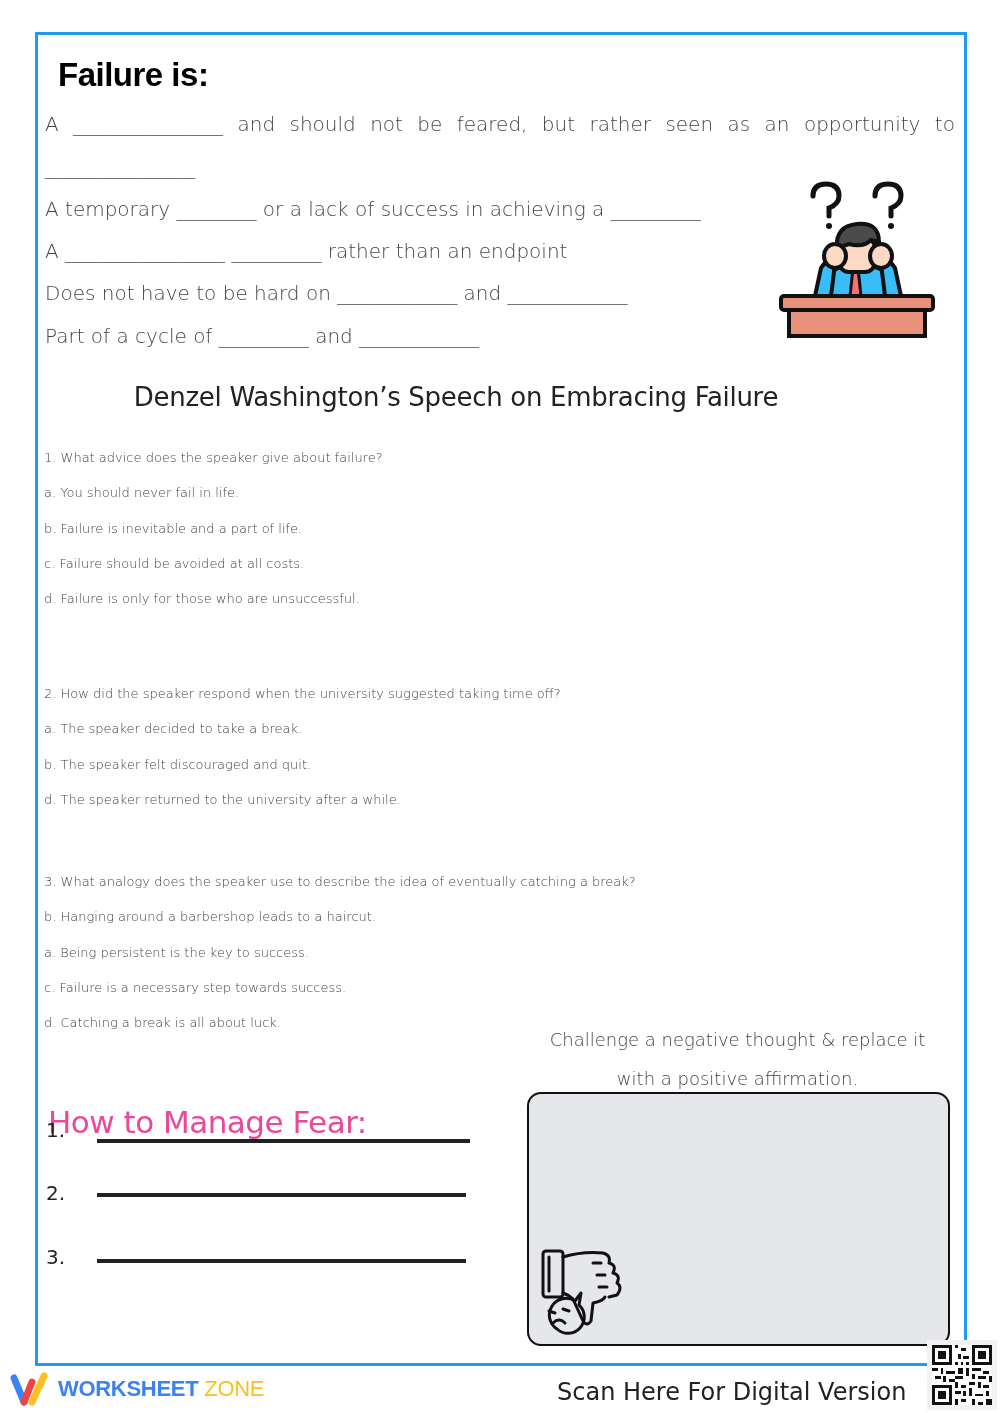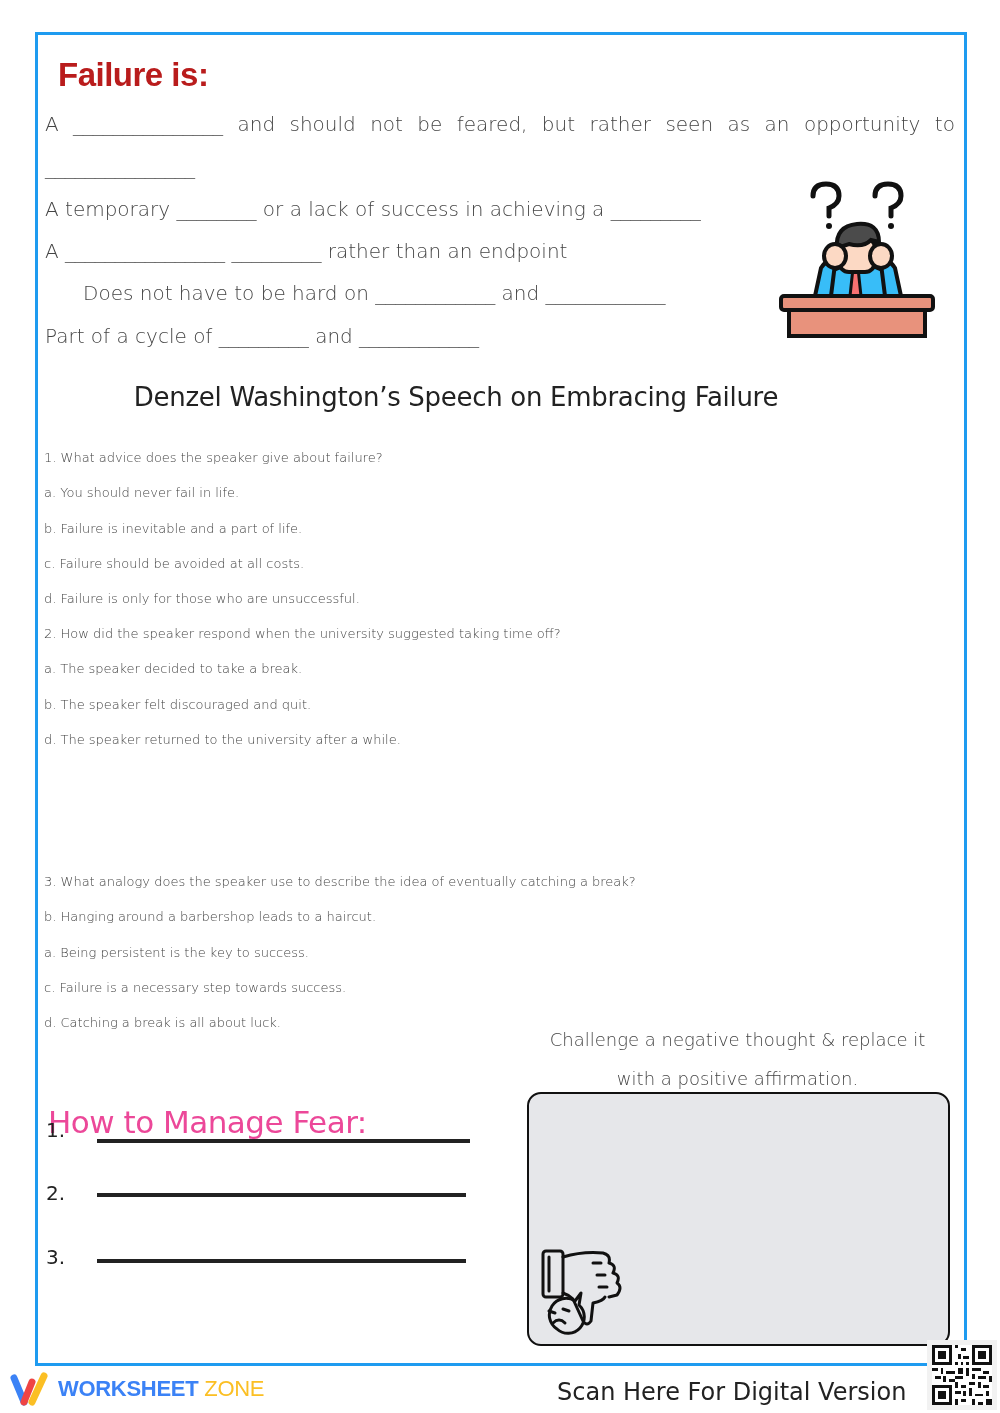--- a/index.html
+++ b/index.html
@@ -7,21 +7,21 @@
     body { position: relative; font-family: "DejaVu Sans", sans-serif; color: #3a3a3a; }
 
     .frame {
       position: absolute; left: 35px; top: 32px; width: 932px; height: 1334px;
       border: 3px solid #1e9bf0;
     }
 
     .title-main {
       position: absolute; left: 58px; top: 56px;
       font-family: "Liberation Sans", sans-serif; font-weight: bold;
-      font-size: 33px; color: #b91c1c; letter-spacing: -0.5px;
+      font-size: 33px; color: #000000; letter-spacing: -0.5px;
     }
 
     .fill-line {
       position: absolute; left: 45px;
       font-family: "DejaVu Sans", sans-serif; font-size: 20px; color: #444;
       white-space: nowrap; font-weight: 300;
     }
     .justify-line {
       position: absolute; left: 45px; width: 910px; top: 112px;
       display: flex; justify-content: space-between;
@@ -84,21 +84,21 @@
   <span>rather</span>
   <span>seen</span>
   <span>as</span>
   <span>an</span>
   <span>opportunity</span>
   <span>to</span>
 </div>
 <div class="fill-line" style="top:155px;">_______________</div>
 <div class="fill-line" style="top:197px;">A temporary ________ or a lack of success in achieving a _________</div>
 <div class="fill-line" style="top:239px;">A ________________ _________ rather than an endpoint</div>
-<div class="fill-line" style="top:281px;margin-left:38px;">Does not have to be hard on ____________ and ____________</div>
+<div class="fill-line" style="top:281px;">Does not have to be hard on ____________ and ____________</div>
 <div class="fill-line" style="top:324px;">Part of a cycle of _________ and ____________</div>
 
 <svg class="figure-svg" viewBox="0 0 165 165">
 
   <g fill="none" stroke="#111" stroke-width="5" stroke-linecap="round">
     <path d="M38 18 q0 -12 13 -12 q13 0 13 12 q0 8 -10 12 v8"></path>
     <path d="M100 18 q0 -12 13 -12 q13 0 13 12 q0 8 -10 12 v8"></path>
   </g>
   <circle cx="54" cy="48" r="3" fill="#111"></circle>
   <circle cx="116" cy="48" r="3" fill="#111"></circle>
@@ -124,21 +124,21 @@
 <div class="speech-title">Denzel Washington’s Speech on Embracing Failure</div>
 
 <div class="q-block" style="top:440px;">
   <div class="q-line">1. What advice does the speaker give about failure?</div>
   <div class="q-line">a. You should never fail in life.</div>
   <div class="q-line">b. Failure is inevitable and a part of life.</div>
   <div class="q-line">c. Failure should be avoided at all costs.</div>
   <div class="q-line">d. Failure is only for those who are unsuccessful.</div>
 </div>
 
-<div class="q-block" style="top:616px;">
+<div class="q-block" style="top:676px;">
   <div class="q-line">2. How did the speaker respond when the university suggested taking time off?</div>
   <div class="q-line">a. The speaker decided to take a break.</div>
   <div class="q-line">b. The speaker felt discouraged and quit.</div>
   <div class="q-line">d. The speaker returned to the university after a while.</div>
 </div>
 
 <div class="q-block" style="top:864px;">
   <div class="q-line">3. What analogy does the speaker use to describe the idea of eventually catching a break?</div>
   <div class="q-line">b. Hanging around a barbershop leads to a haircut.</div>
   <div class="q-line">a. Being persistent is the key to success.</div>

